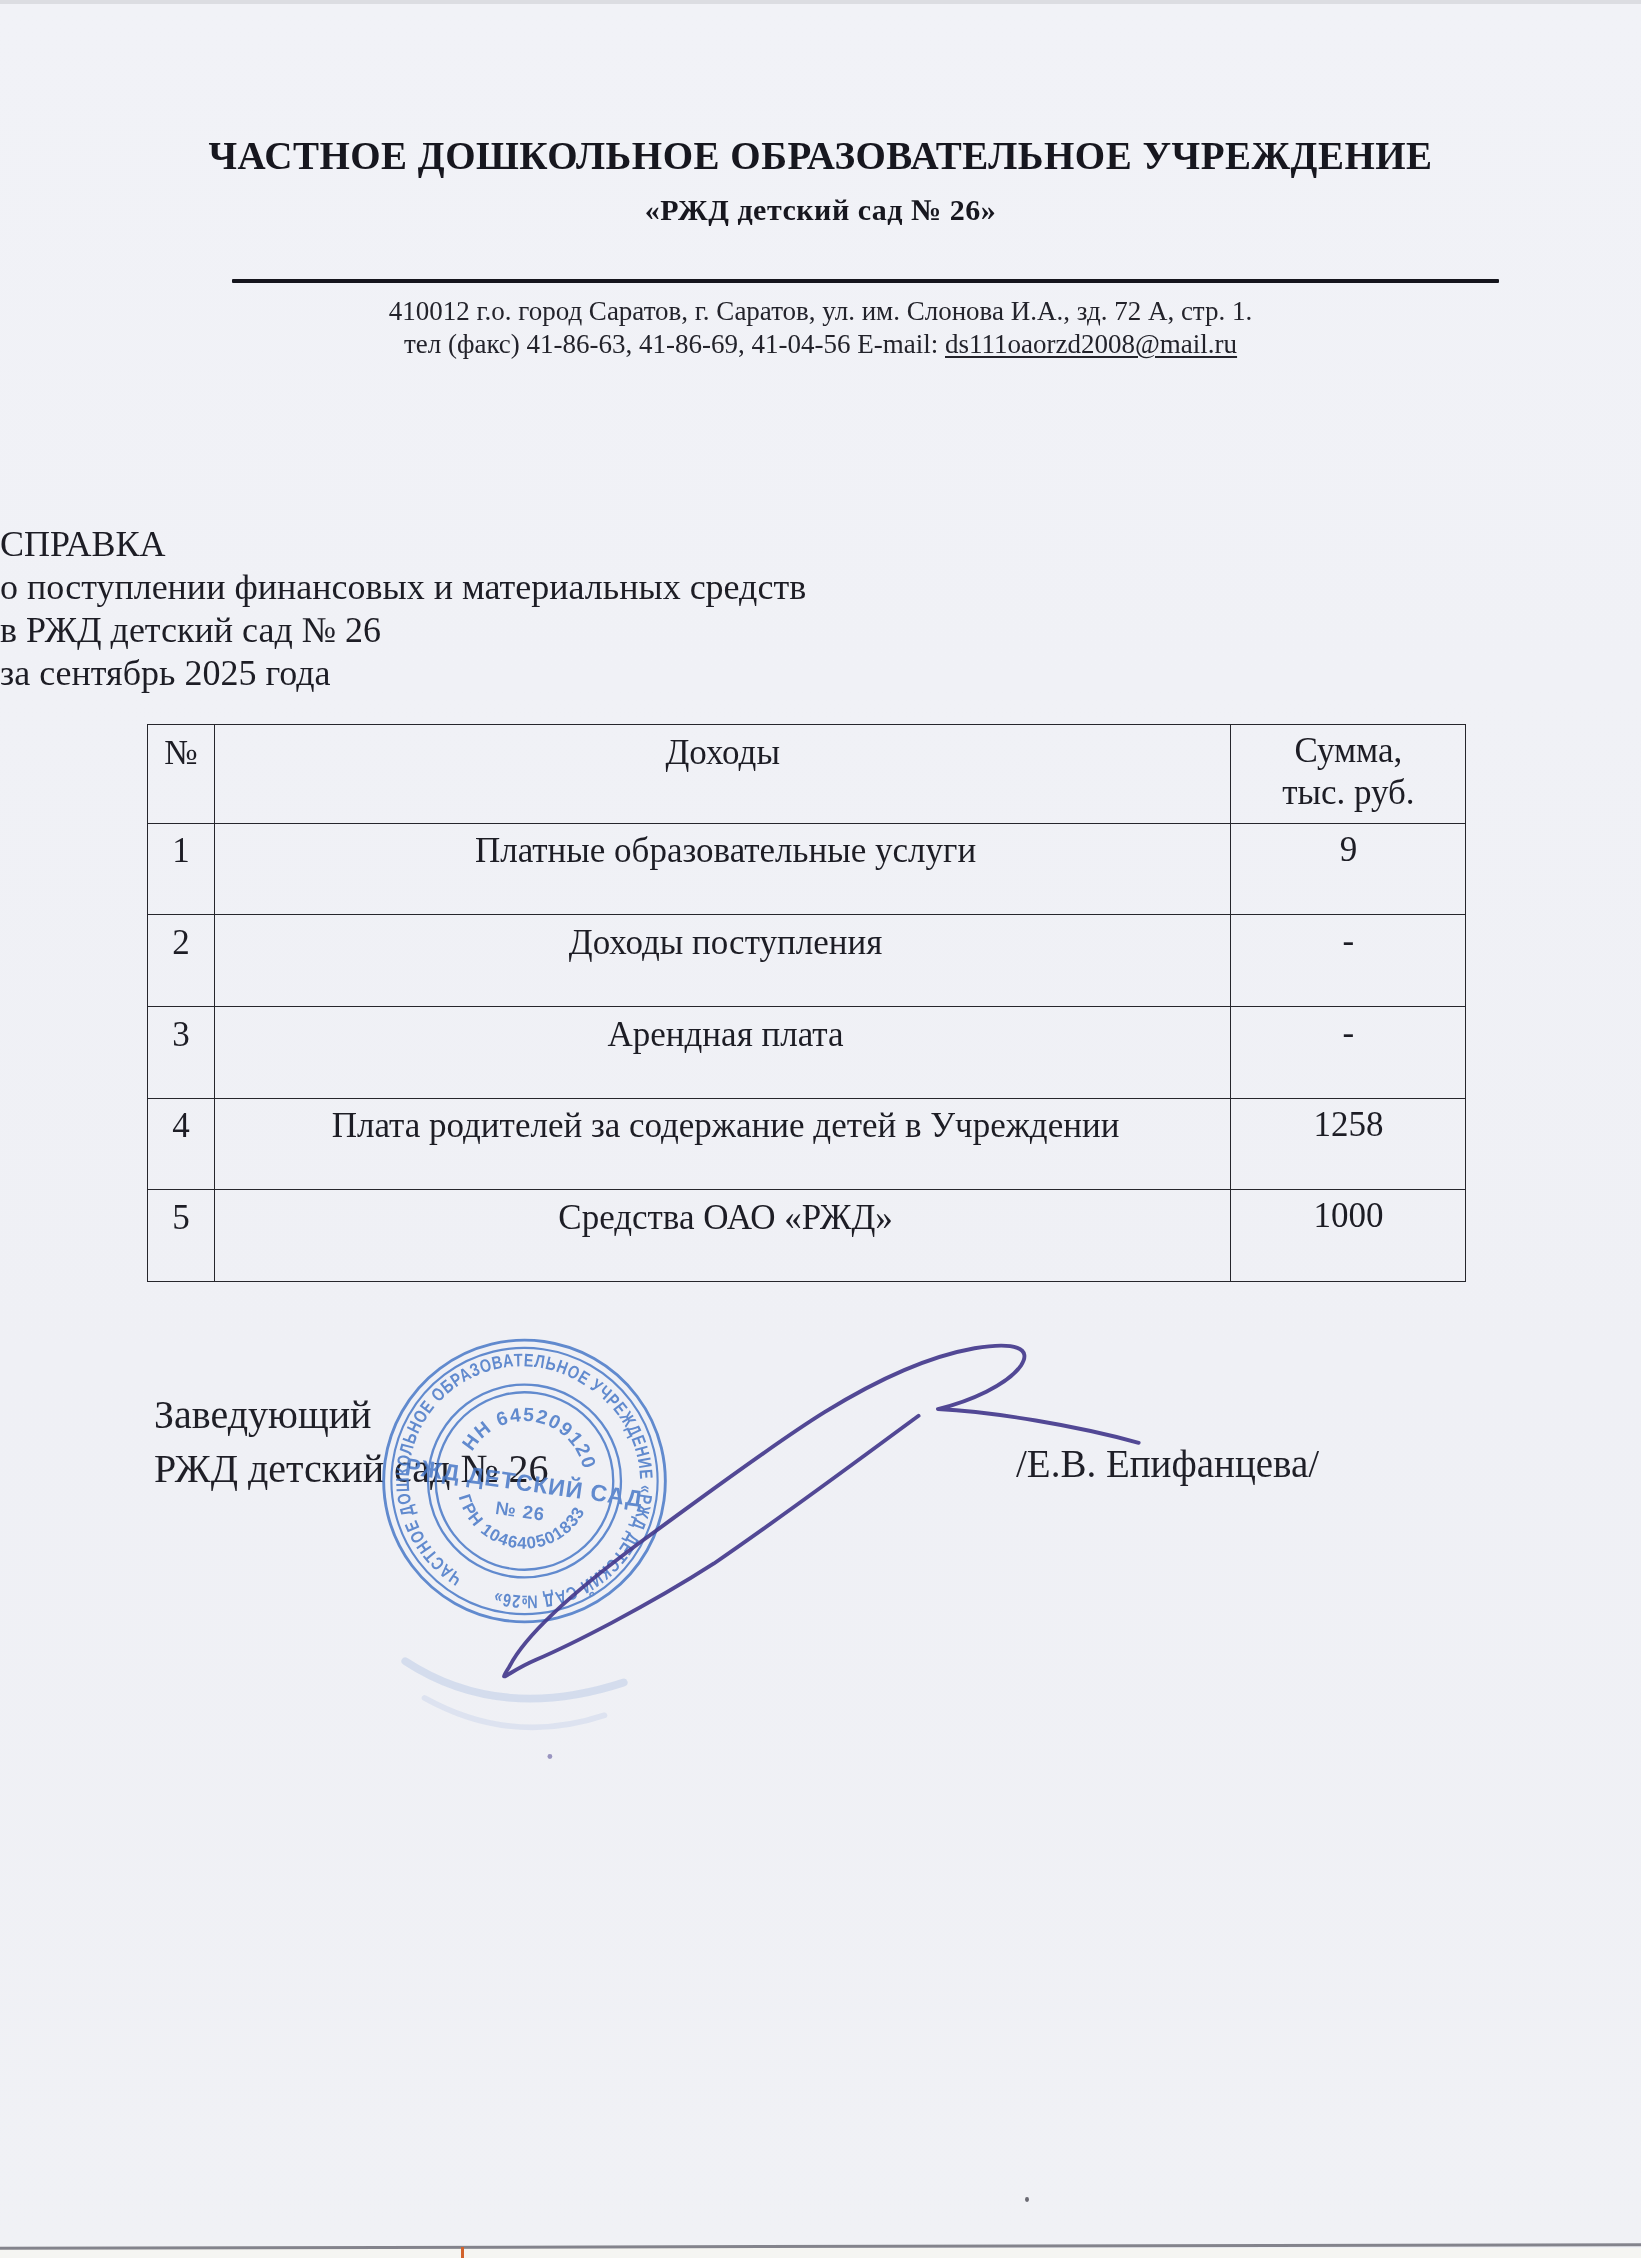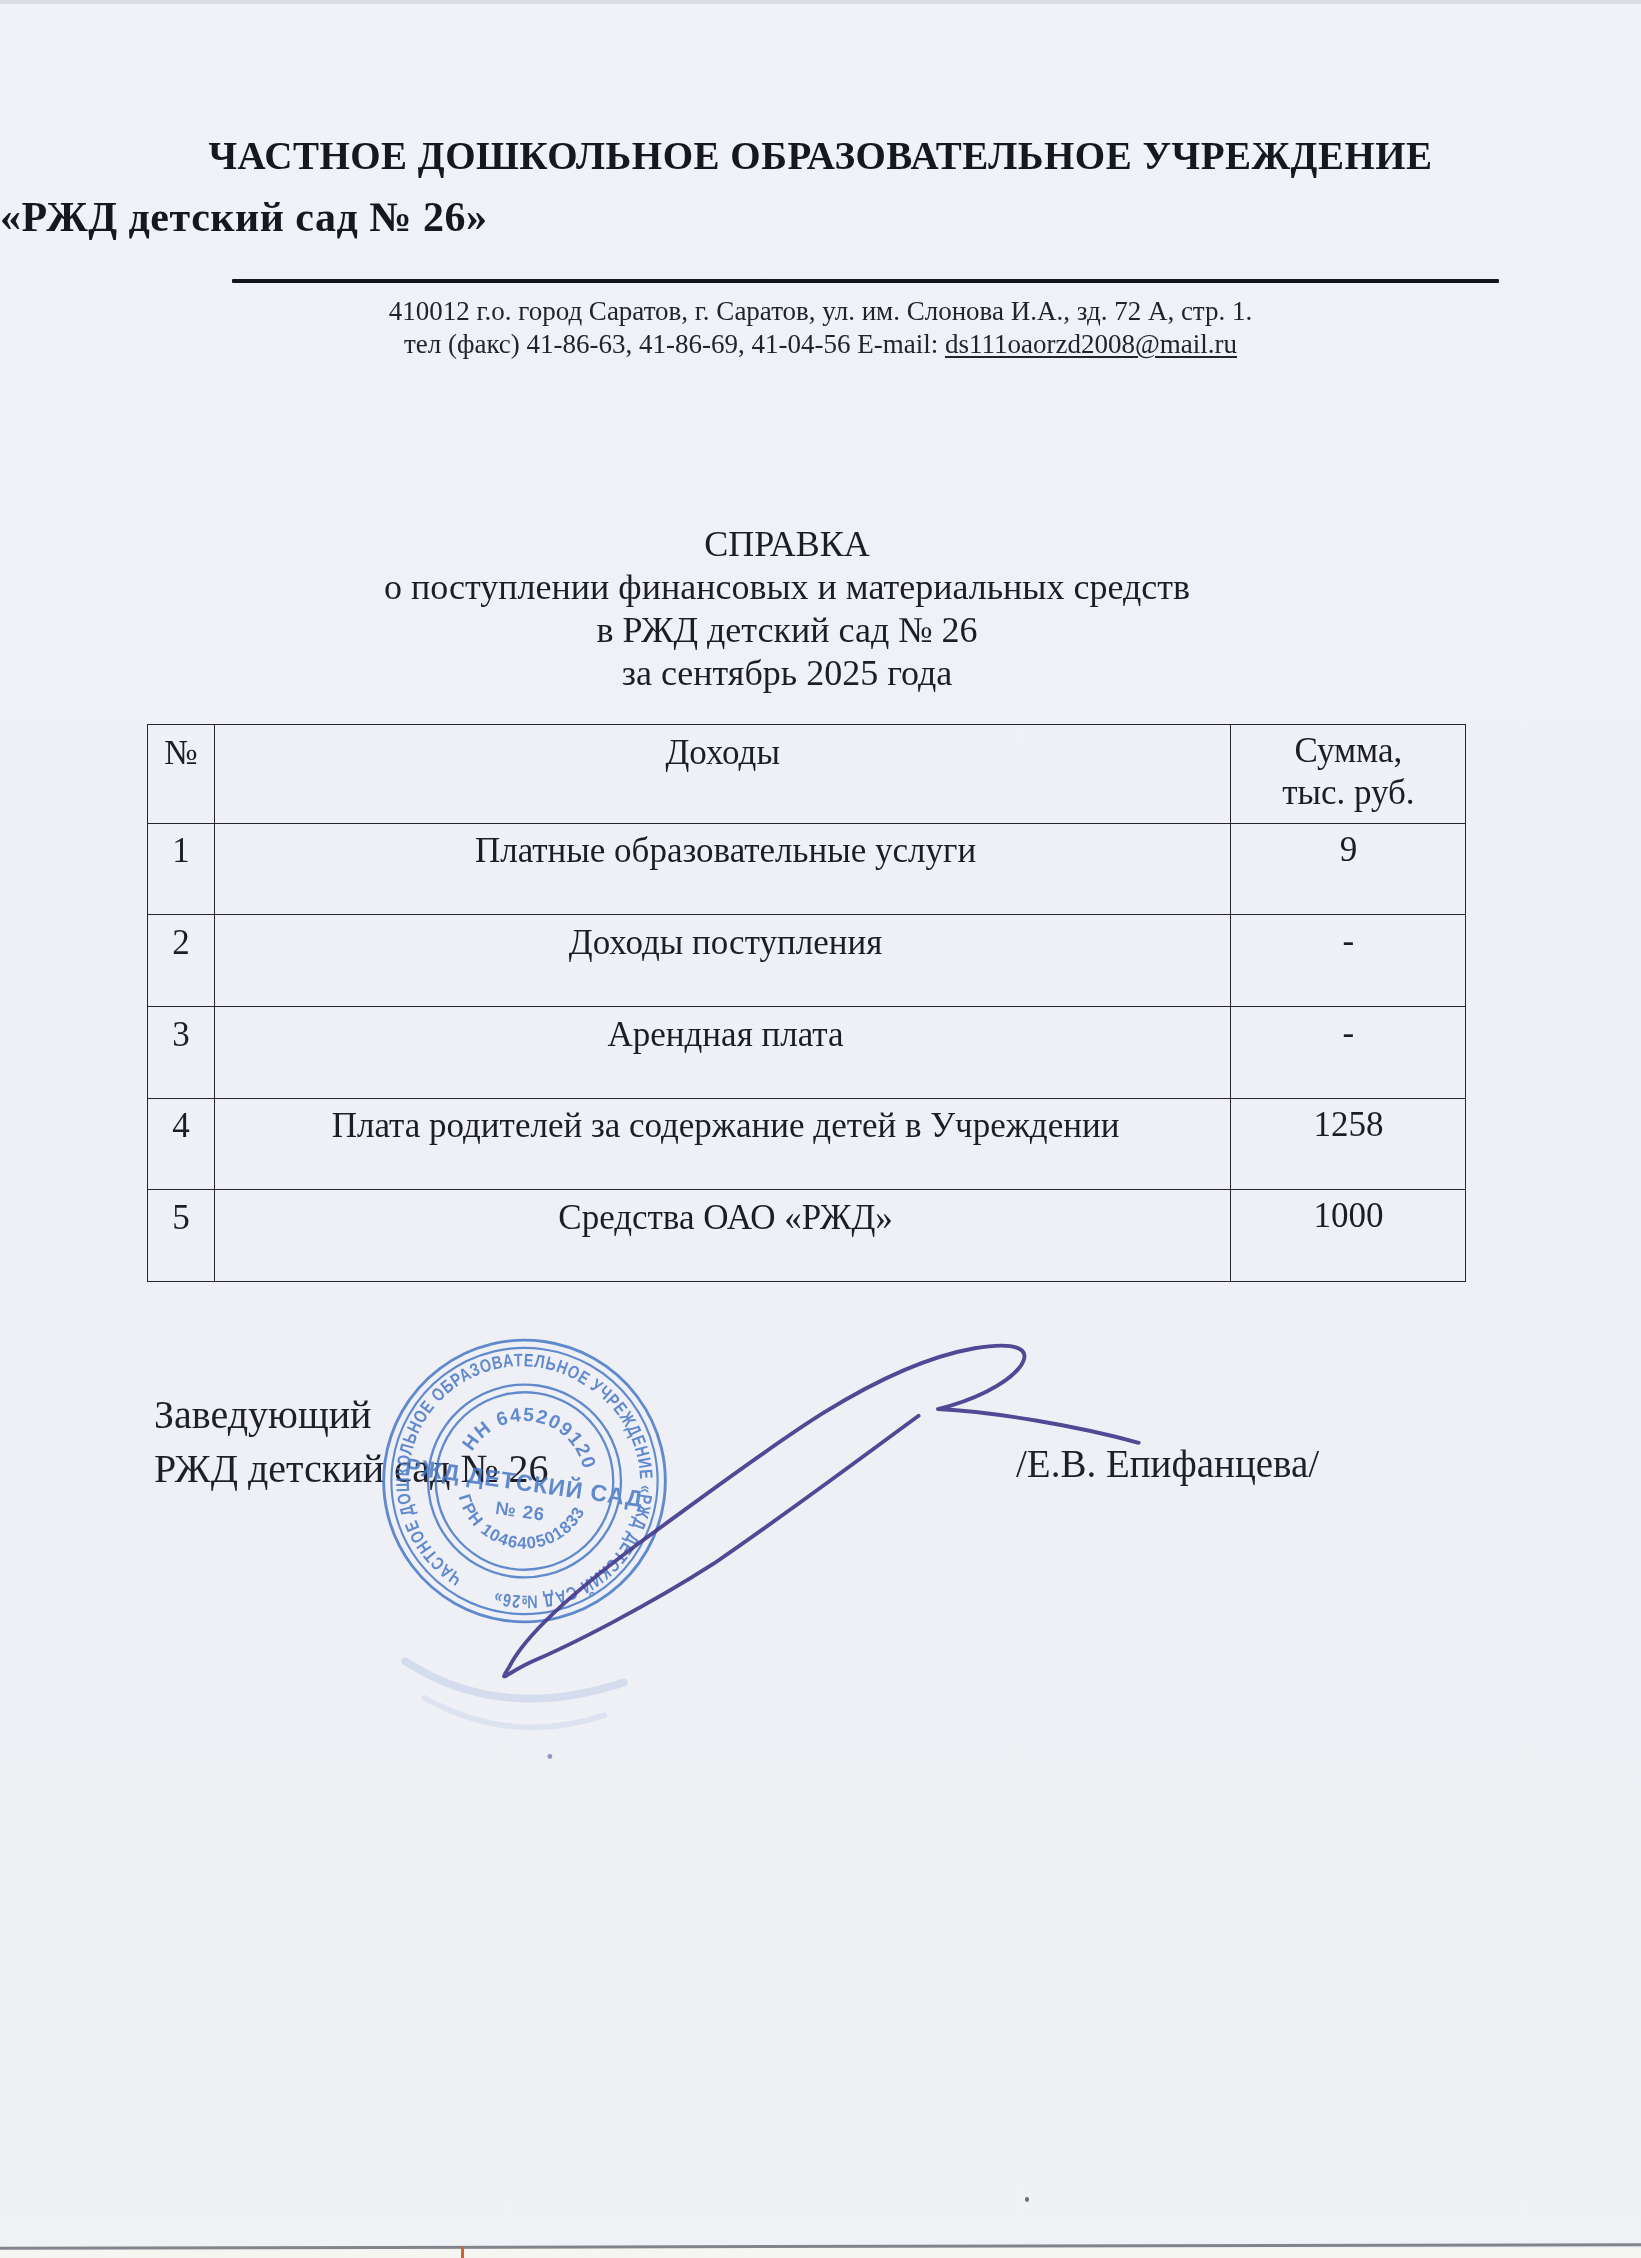--- a/index.html
+++ b/index.html
@@ -9,26 +9,26 @@
     margin:4px auto;
     background:#f0f1f6;
     background-image:linear-gradient(180deg,#f1f2f7 0%,#eff0f5 60%,#f0f1f5 100%);
     font-family:"Liberation Serif","DejaVu Serif",serif;
     color:#1f1f27;
     overflow:hidden;
   }
   .abs{position:absolute;}
   
   .org-line1{left:0;right:0;top:129px;text-align:center;font-weight:bold;font-size:39px;letter-spacing:0.5px;color:#17171f;}
-  .org-line2{left:0;right:0;top:189px;text-align:left;font-weight:bold;font-size:42px;letter-spacing:0.5px;color:#17171f;}
+  .org-line2{left:0;right:0;top:189px;text-align:center;font-weight:bold;font-size:30px;letter-spacing:0.5px;color:#17171f;}
   .head-rule{left:232px;top:275px;width:1267px;height:3.9px;background:#15151d;border-radius:1px;}
   .addr{left:0;right:0;top:291px;text-align:center;font-size:27px;line-height:33px;color:#23232b;}
   .addr .email{text-decoration:underline;text-underline-offset:2.9px;}
   
-  .doc-title{left:0;width:1574px;top:519px;text-align:center;font-size:36px;line-height:43px;color:#1d1d25;}
+  .doc-title{left:0;width:1574px;top:519px;text-align:left;font-size:36px;line-height:43px;color:#1d1d25;}
   
   .fin-table{left:147px;top:720px;border-collapse:collapse;table-layout:fixed;width:1292px;font-size:35px;color:#1d1d25;}
   .fin-table td,.fin-table th{border:1.9px solid #26262c;vertical-align:top;font-weight:normal;background:transparent;}
   .fin-table thead td{height:89px;}
   .fin-table tbody td{height:82px;}
   .col-num{width:64px;text-align:center;padding-top:7.7px;}
   .col-income{width:996px;padding:7.7px 9.7px 0 15.4px;text-align:center;}
   .col-sum{width:232px;text-align:center;padding-top:5px;line-height:42px;}
   .fin-table thead .col-income{text-align:center;padding-left:9.7px;}
   

